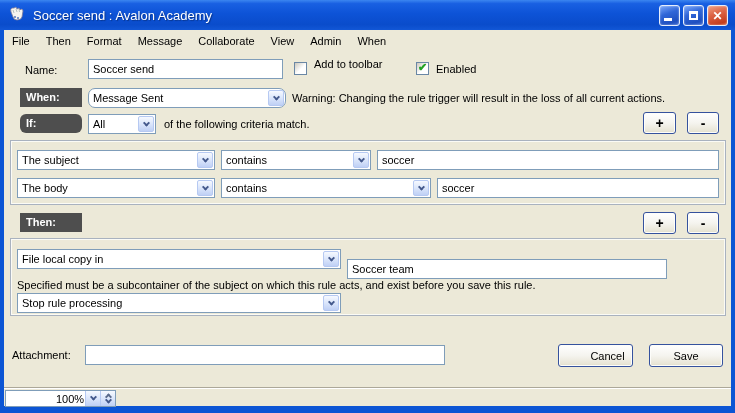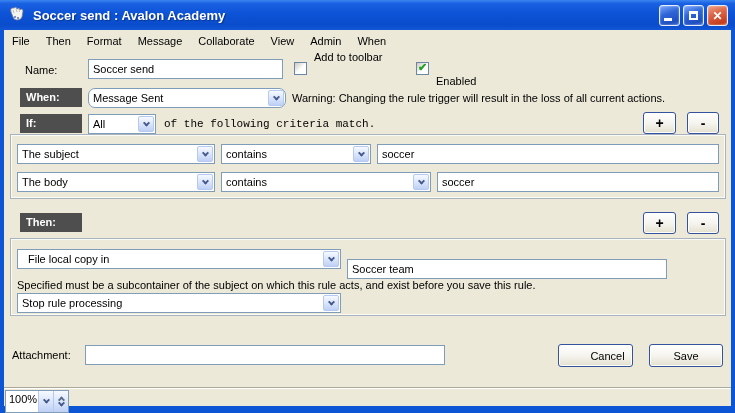--- a/index.html
+++ b/index.html
@@ -9,21 +9,21 @@
     background:#0c55d4; overflow:hidden;
   }
   
   .titlebar {
     position:absolute; top:0; left:0; width:735px; height:30px;
     background:linear-gradient(180deg,#3b86f0 0%, #1960e2 12%, #0d53d7 45%, #0a4ccb 82%, #1257d6 100%);
     display:flex; align-items:center;
   }
   .app-icon { width:20px; height:20px; margin-left:7px; flex:0 0 auto; }
   .title-text {
-    color:#fff; font-weight:bold; font-size:13px; margin-left:6px;
+    color:#fff; font-weight:normal; font-size:13px; margin-left:6px;
     text-shadow:1px 1px 1px #09358c; white-space:nowrap;
   }
   .winbtns { position:absolute; right:7px; top:5px; display:flex; gap:3px; }
   .wbtn {
     width:21px; height:21px; border-radius:3px; border:1px solid #e6eefc;
     display:flex; align-items:center; justify-content:center; position:relative;
     background:linear-gradient(160deg,#7aa7fa 0%, #3066d8 40%, #1e4fc0 80%, #3d6ad0 100%);
     box-shadow:inset 0 0 2px rgba(255,255,255,.6);
   }
   .wbtn.close { background:linear-gradient(160deg,#f0a284 0%, #dd6547 40%, #c33c1c 85%, #d8663f 100%); }
@@ -71,22 +71,22 @@
   }
   .xpbtn.plusminus { font-size:14px; font-weight:bold; }
   .cb {
     position:absolute; width:13px; height:13px; border:1px solid #6a87a5;
     background:linear-gradient(135deg,#cbc7bd 0%, #ffffff 55%);
     display:flex; align-items:center; justify-content:center;
   }
   .checkmark { color:#23a223; font-size:11px; font-weight:bold; line-height:1; transform:translateY(-1px); }
   .etch { position:absolute; left:0; width:727px; height:2px; border-top:1px solid #aca899; border-bottom:1px solid #ffffff; }
   .zoomctl {
-    position:absolute; left:1px; top:360px; height:23px; display:flex;
-    border:1px solid #7f9db9; background:#fff;
+    position:absolute; left:1px; top:360px; height:17px; display:flex;
+    border:1px solid #7f9db9; background:#fff;padding-left:47px;
   }
   .ztext { width:32px; font-size:11px; padding:2px 0 0 3px; background:#fff; }
   .zbtn {
     width:15px; display:flex; align-items:center; justify-content:center;
     background:linear-gradient(180deg,#f6f9ff 0%, #dbe6fb 50%, #bfd0f5 100%);
     border-left:1px solid #b6c9f2;
   }
   .zspin { width:15px; display:flex; flex-direction:column; align-items:center; justify-content:center; gap:1px;
     background:linear-gradient(180deg,#f6f9ff 0%, #dbe6fb 50%, #bfd0f5 100%); border-left:1px solid #b6c9f2; }
 </style>
@@ -127,47 +127,47 @@
       <span class="menu-item">View</span>
       <span class="menu-item">Admin</span>
       <span class="menu-item">When</span>
     </div>
 
     <span class="lbl" style="left:21px; top:34px;">Name:</span>
     <input class="tinput" style="left: 84px; top: 29px; width: 195px;" value="Soccer send">
     <span class="cb" style="left:290px; top:32px;">
         <span class="checkmark"></span>
       </span>
-    <span class="lbl" style="left:310px; top:21px;text-align:center;">Add to toolbar</span>
+    <span class="lbl" style="left:310px; top:28px;text-align:center;">Add to toolbar</span>
     <span class="cb" style="left:412px; top:32px;">
         <span class="checkmark">✔</span>
       </span>
-    <span class="lbl" style="left:432px; top:33px;margin-top:12px;">Enabled</span>
+    <span class="lbl" style="left:432px; top:33px;">Enabled</span>
 
     <div class="seclabel" style="top:58px;">When:</div>
     <div class="combo" style="left:84px; top:58px; width:198px;border-radius:7px;">
       <span class="combo-text">Message Sent</span>
       <span class="combo-btn">
           <span class="chev"></span>
         </span>
     </div>
     <span class="lbl" style="left:288px; top:62px;">Warning:  Changing the rule trigger will result in the loss of all current actions.</span>
 
-    <div class="seclabel" style="top:84px;">If:</div>
+    <div class="seclabel" style="top:84px;border-radius:6px;">If:</div>
     <div class="combo" style="left:84px; top:84px; width:68px;">
       <span class="combo-text">All</span>
       <span class="combo-btn">
           <span class="chev"></span>
         </span>
     </div>
-    <span class="lbl" style="left:160px; top:88px;font-family:Liberation Mono, monospace;">of the following criteria match.</span>
+    <span class="lbl" style="left:160px; top:88px;">of the following criteria match.</span>
     <div class="xpbtn plusminus" style="left:639px; top:82px; width:33px; height:22px;">+</div>
     <div class="xpbtn plusminus" style="left:683px; top:82px; width:32px; height:22px;">-</div>
 
-    <div class="groupbox" style="top:104px; height:65px;">
+    <div class="groupbox" style="top:110px; height:65px;">
 
       <div class="combo" style="left:6px; top:9px; width:198px;">
         <span class="combo-text">The subject</span>
         <span class="combo-btn">
             <span class="chev"></span>
           </span>
       </div>
       <div class="combo" style="left:210px; top:9px; width:150px;">
         <span class="combo-text">contains</span>
         <span class="combo-btn">
@@ -189,21 +189,21 @@
           </span>
       </div>
       <input class="tinput" style="left: 426px; top: 37px; width: 282px;" value="soccer">
     </div>
 
     <div class="seclabel" style="top:183px;">Then:</div>
     <div class="xpbtn plusminus" style="left:639px; top:182px; width:33px; height:22px;">+</div>
     <div class="xpbtn plusminus" style="left:683px; top:182px; width:32px; height:22px;">-</div>
 
     <div class="groupbox" style="top:208px; height:78px;">
-      <div class="combo" style="left:6px; top:10px; width:324px;padding-left:6px;">
+      <div class="combo" style="left:6px; top:10px; width:324px;">
         <span class="combo-text">File local copy in</span>
         <span class="combo-btn">
             <span class="chev"></span>
           </span>
       </div>
       <input class="tinput" style="left: 336px; top: 20px; width: 320px;" value="Soccer team">
       <span class="lbl" style="left:6px; top:40px;">Specified must be a subcontainer of the subject on which this rule acts, and  exist before you save this rule.</span>
       <div class="combo" style="left:6px; top:54px; width:324px;">
         <span class="combo-text">Stop rule processing</span>
         <span class="combo-btn">

